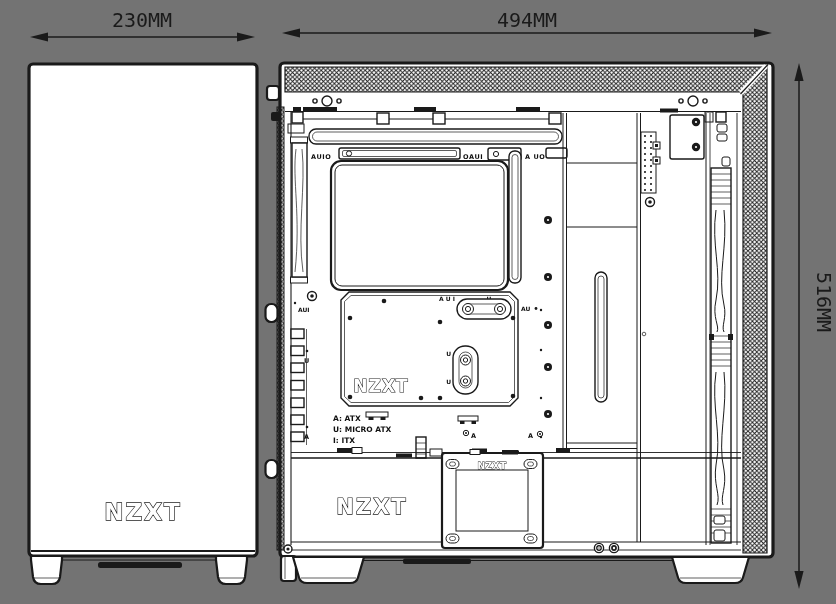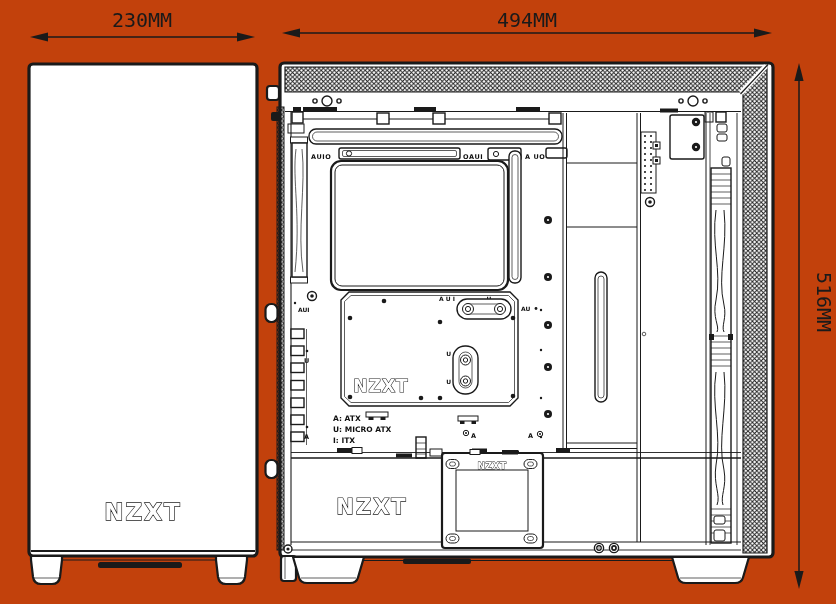--- a/index.html
+++ b/index.html
@@ -1,16 +1,16 @@
 <!DOCTYPE html>
 <html><head>
 <meta charset="utf-8">
 <style>
   html,body { margin:0; padding:0; background:#ffffff; }
-  .stage { width:836px; height:604px; position:relative; background:#c2410c; overflow:hidden;text-align:right; }
+  .stage { width:836px; height:604px; position:relative; background:#737373; overflow:hidden;text-align:right; }
   svg { display:block; }
   .s3  { stroke:#1a1a1a; stroke-width:3.2; fill:#ffffff; }
   .s2  { stroke:#1a1a1a; stroke-width:2.2; fill:#ffffff; }
   .s15 { stroke:#1a1a1a; stroke-width:1.4; fill:#ffffff; }
   .s1  { stroke:#1a1a1a; stroke-width:1;   fill:#ffffff; }
   .o1  { stroke:#1a1a1a; stroke-width:1;   fill:none; }
   .o07 { stroke:#1a1a1a; stroke-width:0.7; fill:none; }
   .blk { fill:#1a1a1a; stroke:none; }
   .dimline { stroke:#1a1a1a; stroke-width:1.5; fill:none; }
   .dimtext { font-family:"DejaVu Sans Mono", monospace; font-size:20px; fill:#1a1a1a; }

